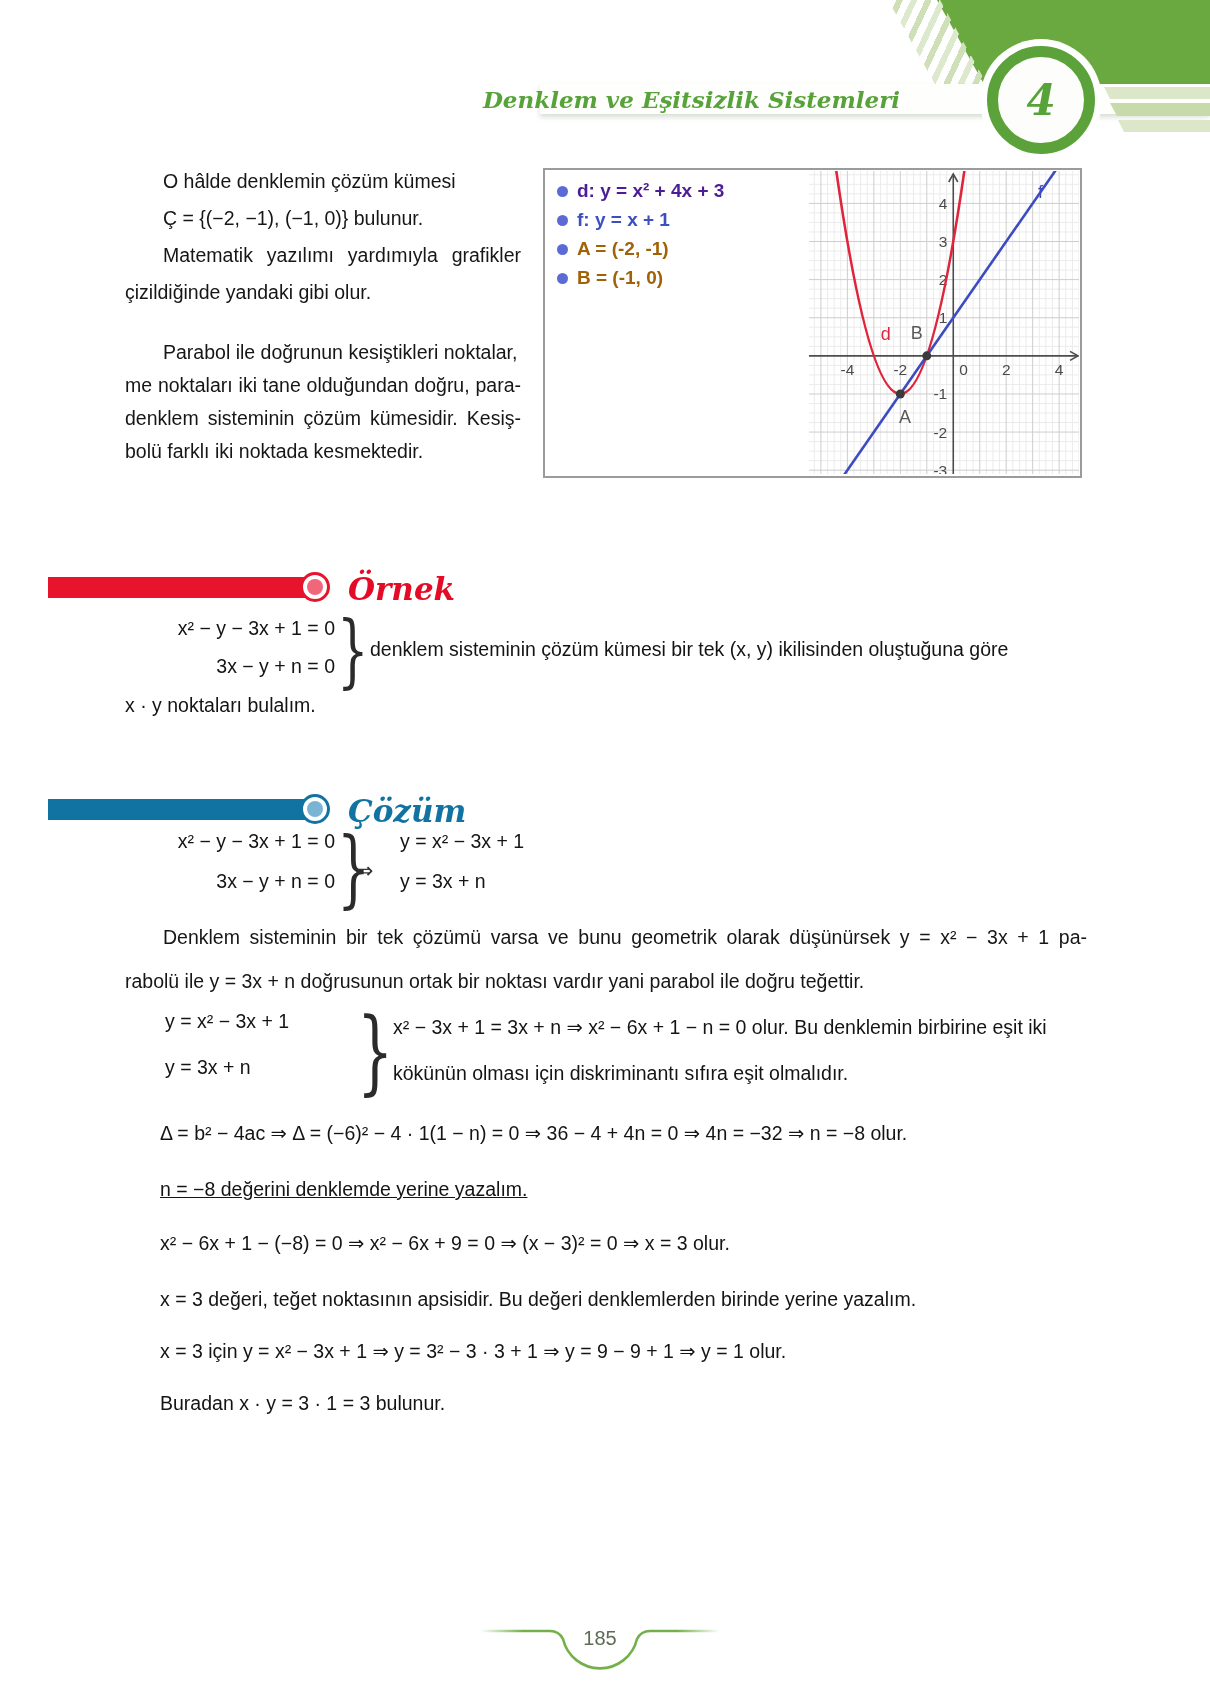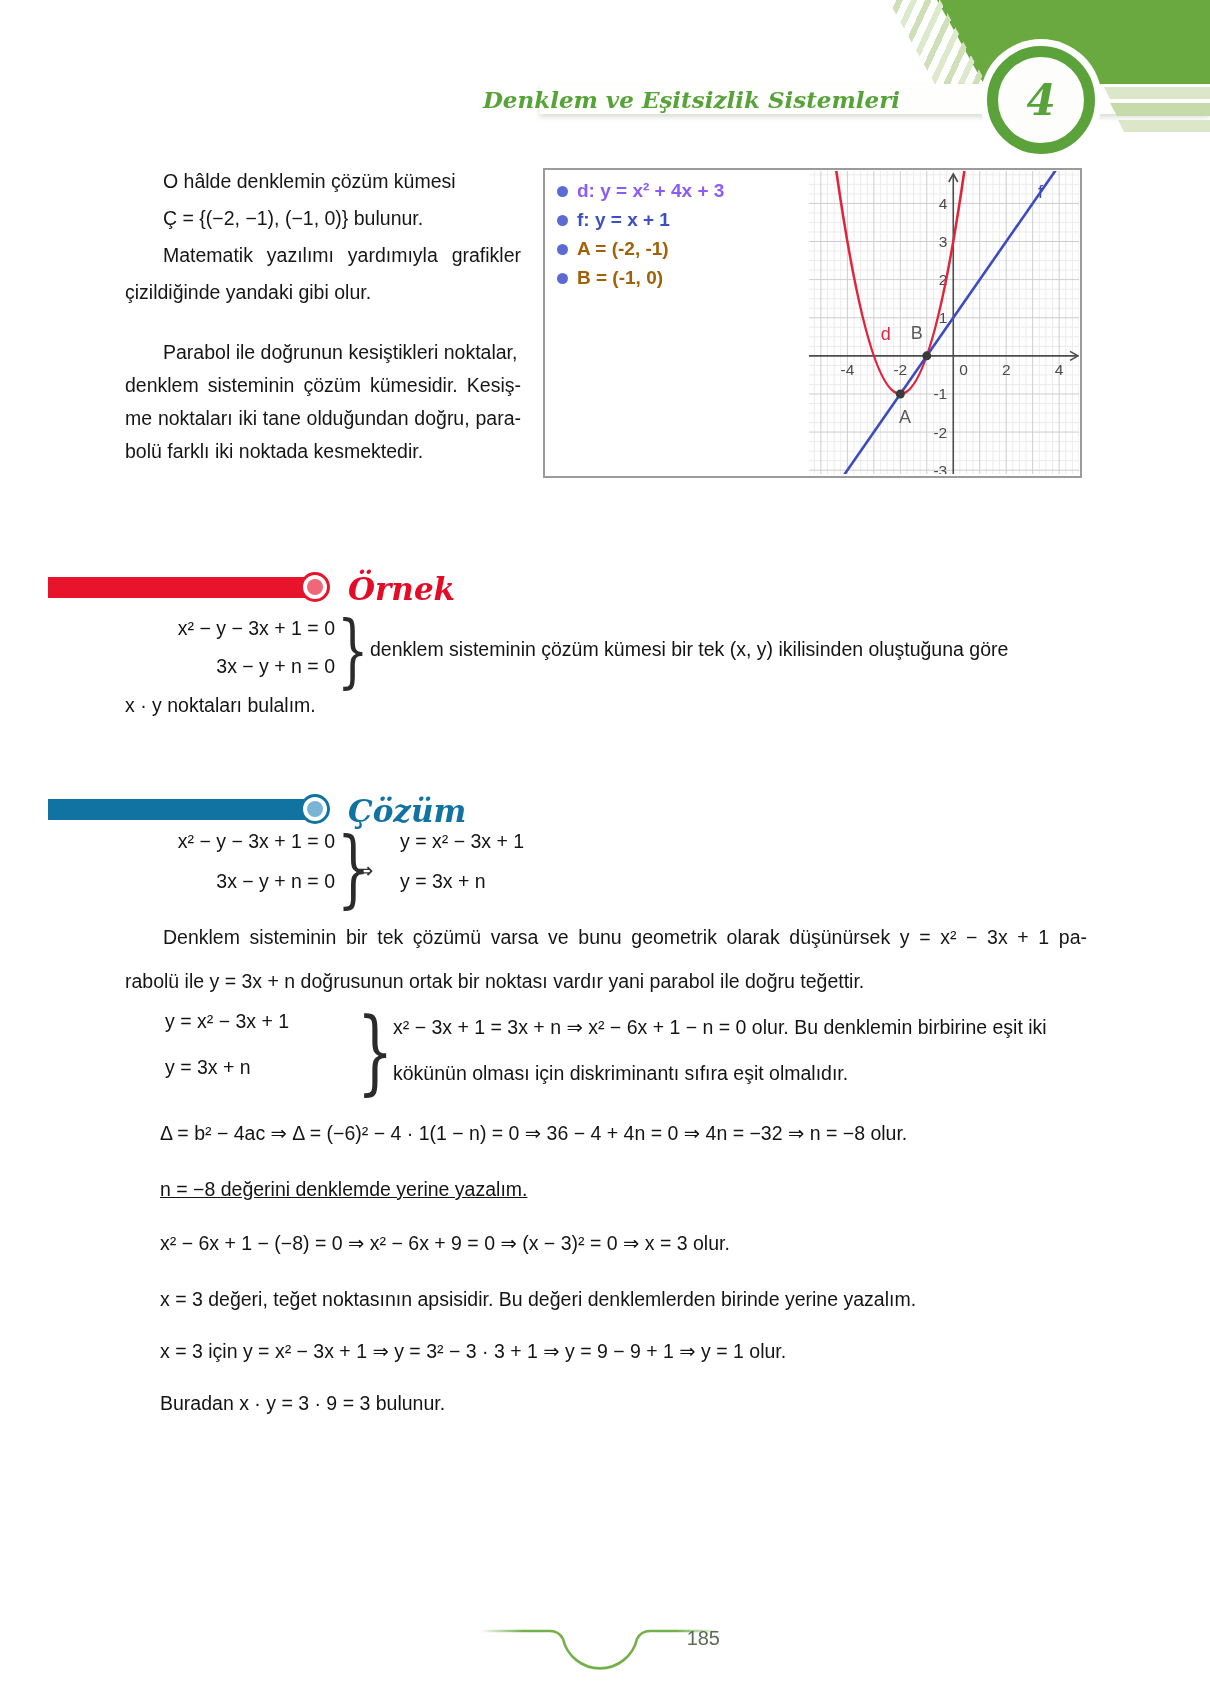--- a/index.html
+++ b/index.html
@@ -35,21 +35,21 @@
   .indent{padding-left:38px;}
   .indent2{text-indent:38px;}
 
   
   .panel{position:absolute;left:543px;top:168px;width:539px;height:310px;background:#fff;
          border:2px solid #9b9b9b;box-sizing:border-box;}
   .legend{position:absolute;left:12px;top:9px;}
   .lrow{display:flex;align-items:center;margin-bottom:5px;height:24px;}
   .lbullet{width:11px;height:11px;border-radius:50%;background:#5b6bd5;margin-right:9px;flex:0 0 auto;}
   .llabel{font-size:19px;font-weight:bold;white-space:nowrap;}
-  .lc-red{color:#8b5cf6;} .lc-blue{color:#3c4fc1;} .lc-dark{color:#a16207;}
+  .lc-red{color:#4c1d95;} .lc-blue{color:#3c4fc1;} .lc-dark{color:#a16207;}
   #plot{position:absolute;left:264px;top:1px;}
   #plot .tick{font:15.5px "Liberation Sans",sans-serif;fill:#4a4a4a;}
   #plot .plabel{font:18px "Liberation Sans",sans-serif;fill:#5a5a5a;}
   #plot .flabel{font:18px "Liberation Sans",sans-serif;}
 
   
   .banner{position:absolute;left:48px;width:560px;height:44px;}
   .bn-ornek{top:568px;} .bn-cozum{top:790px;text-decoration:underline;}
   .bbar{position:absolute;left:0;top:9px;width:268px;height:21px;border-radius:0 10px 10px 0;}
   .bring{position:absolute;left:252px;top:4px;width:30px;height:30px;border-radius:50%;
@@ -69,21 +69,21 @@
   .eqr{position:absolute;left:0;width:170px;text-align:right;}
   .eql{position:absolute;left:0;text-align:left;}
   .brace{position:absolute;font-family:"DejaVu Serif",serif;color:#2b2b2b;font-weight:normal;
          transform:scaleX(.62);transform-origin:left center;line-height:1;}
   .goal{position:absolute;left:125px;top:694px;}
   .p3{left:125px;top:915px;width:962px;line-height:44px;font-size:19.5px;}
   .mstep{position:absolute;left:160px;}
 
   
   .footer{position:absolute;left:480px;top:1622px;width:240px;height:58px;}
-  .pagenum{position:absolute;left:0;right:0;top:5px;text-align:right;font-size:20px;color:#5e6b55;}
+  .pagenum{position:absolute;left:0;right:0;top:5px;text-align:center;font-size:20px;color:#5e6b55;}
 </style>
 </head>
 <body>
 
 <div class="page">
 
   <div>
     <div class="hdr-green"></div>
     <div class="hdr-diag"></div>
     <div class="hdr-ribbon"></div>
@@ -97,22 +97,22 @@
   </div>
 
   <div class="para p1">
     <div class="tline indent">O hâlde denklemin çözüm kümesi</div>
     <div class="tline indent">Ç = {(−2, −1), (−1, 0)} bulunur.</div>
     <div class="jline indent2">Matematik yazılımı yardımıyla grafikler</div>
     <div class="tline">çizildiğinde yandaki gibi olur.</div>
   </div>
   <div class="para p2">
     <div class="tline indent">Parabol ile doğrunun kesiştikleri noktalar,</div>
+    <div class="jline">me noktaları iki tane olduğundan doğru, para-</div>
     <div class="jline">denklem sisteminin çözüm kümesidir. Kesiş-</div>
-    <div class="jline">me noktaları iki tane olduğundan doğru, para-</div>
     <div class="tline">bolü farklı iki noktada kesmektedir.</div>
   </div>
 
   <div class="panel">
     <div class="legend">
       <div class="lrow">
         <span class="lbullet"></span>
         <span class="llabel lc-red">d: y = x² + 4x + 3</span>
       </div>
       <div class="lrow">
@@ -271,21 +271,21 @@
     <div class="brace" style="left:192px;top:-2px;font-size:92px;">}</div>
     <div class="math" style="position:absolute;left:228px;top:8px;">x² − 3x + 1 = 3x + n ⇒ x² − 6x + 1 − n = 0 olur. Bu denklemin birbirine eşit iki</div>
     <div class="math" style="position:absolute;left:228px;top:54px;">kökünün olması için diskriminantı sıfıra eşit olmalıdır.</div>
   </div>
 
   <div class="math mstep" style="top:1122px;">Δ = b² − 4ac  ⇒  Δ = (−6)² − 4 · 1(1 − n) = 0 ⇒ 36 − 4 + 4n = 0 ⇒ 4n = −32 ⇒ n = −8 olur.</div>
   <div class="math mstep" style="top:1178px;text-decoration:underline;">n = −8 değerini denklemde yerine yazalım.</div>
   <div class="math mstep" style="top:1232px;">x² − 6x + 1 − (−8) = 0 ⇒ x² − 6x + 9 = 0 ⇒ (x − 3)² = 0  ⇒  x = 3 olur.</div>
   <div class="math mstep" style="top:1288px;">x = 3 değeri, teğet noktasının apsisidir. Bu değeri denklemlerden birinde yerine yazalım.</div>
   <div class="math mstep" style="top:1340px;">x = 3  için   y = x² − 3x + 1  ⇒  y = 3² − 3 · 3 + 1 ⇒ y = 9 − 9 + 1 ⇒ y = 1 olur.</div>
-  <div class="math mstep" style="top:1392px;">Buradan x · y = 3 · 9 = 3 bulunur.</div>
+  <div class="math mstep" style="top:1392px;">Buradan x · y = 3 · 1 = 3 bulunur.</div>
 
   <div class="footer">
     <svg width="240" height="58">
       <defs>
         <linearGradient id="fg" x1="0" y1="0" x2="1" y2="0">
           <stop offset="0" stop-color="#74b04a" stop-opacity="0"></stop>
           <stop offset="0.18" stop-color="#74b04a"></stop>
           <stop offset="0.82" stop-color="#74b04a"></stop>
           <stop offset="1" stop-color="#74b04a" stop-opacity="0"></stop>
         </linearGradient>

